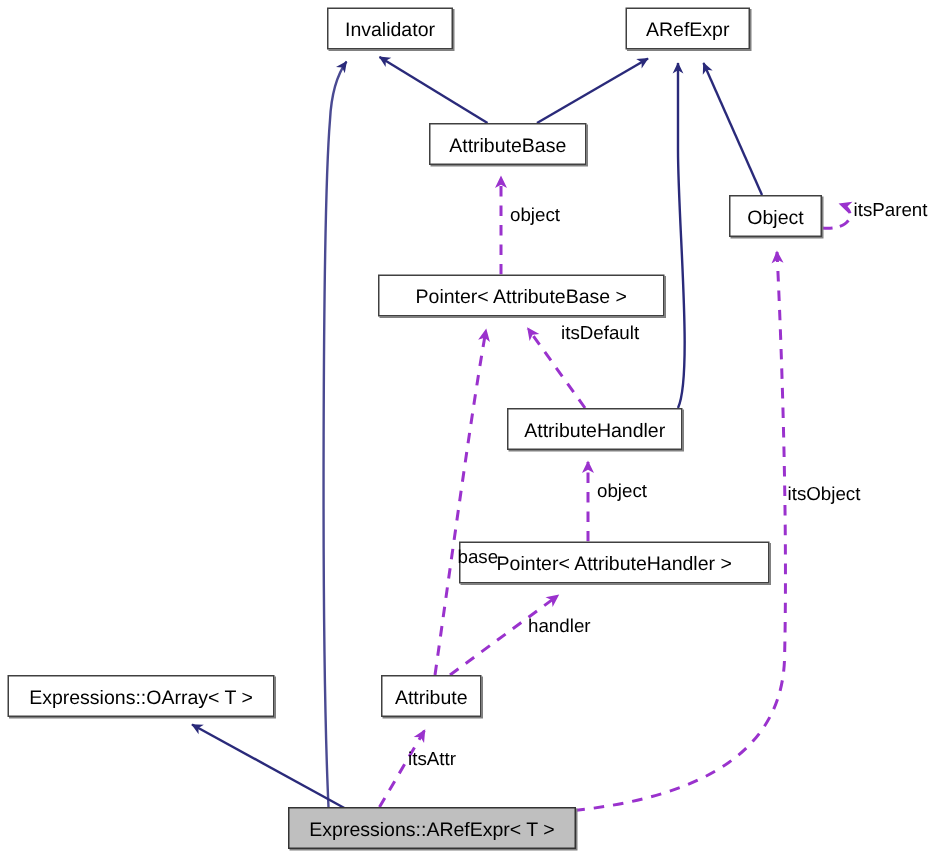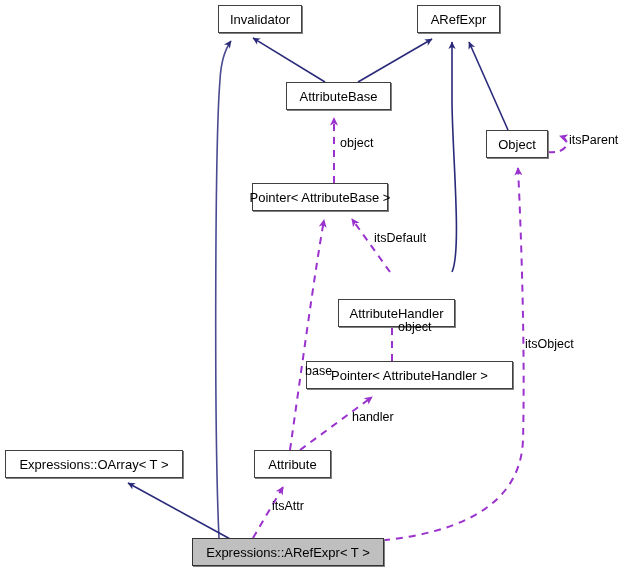--- a/index.html
+++ b/index.html
@@ -103,53 +103,53 @@
   </div>
 
   <div class="node" style="left:286px; top:82px; width:105px; height:28px;">
     <span>AttributeBase</span>
   </div>
 
   <div class="node" style="left:486px; top:130px; width:62px; height:28px;">
     <span>Object</span>
   </div>
 
-  <div class="node" style="left:252px; top:183px; width:136px; height:28px;">
+  <div class="node" style="left:252px; top:183px; width:191px; height:28px;">
     <span>Pointer&lt; AttributeBase &gt;</span>
   </div>
 
-  <div class="node" style="left:338px; top:272px; width:117px; height:28px;margin-top:27px;">
+  <div class="node" style="left:338px; top:272px; width:117px; height:28px;">
     <span>AttributeHandler</span>
   </div>
 
   <div class="node" style="left:306px; top:361px; width:207px; height:28px;">
     <span>Pointer&lt; AttributeHandler &gt;</span>
   </div>
 
   <div class="node" style="left:5px; top:450px; width:178px; height:28px;">
     <span>Expressions::OArray&lt; T &gt;</span>
   </div>
 
-  <div class="node" style="left:254px; top:450px; width:77px; height:28px;">
+  <div class="node" style="left:254px; top:450px; width:67px; height:28px;">
     <span>Attribute</span>
   </div>
 
   <div class="node highlight" style="left:152px; top:538px; width:192px; height:28px;margin-left:40px;">
     <span>Expressions::ARefExpr&lt; T &gt;</span>
   </div>
 
   <div class="edge-label" style="left:340px; top:137px;">object</div>
 
   <div class="edge-label" style="left:569px; top:134px;">itsParent</div>
 
-  <div class="edge-label" style="left:374px; top:232px;text-align:right;">itsDefault</div>
+  <div class="edge-label" style="left:374px; top:216px;text-align:right;">itsDefault</div>
 
   <div class="edge-label" style="left:305px; top:321px;margin-top:44px;">base</div>
 
   <div class="edge-label" style="left:398px; top:321px;">object</div>
 
-  <div class="edge-label" style="left:525px; top:338px;">itsObject</div>
+  <div class="edge-label" style="left:525px; top:323px;">itsObject</div>
 
   <div class="edge-label" style="left:352px; top:411px;">handler</div>
 
   <div class="edge-label" style="left:272px; top:500px;">itsAttr</div>
 
 </div>
 
 </body></html>

